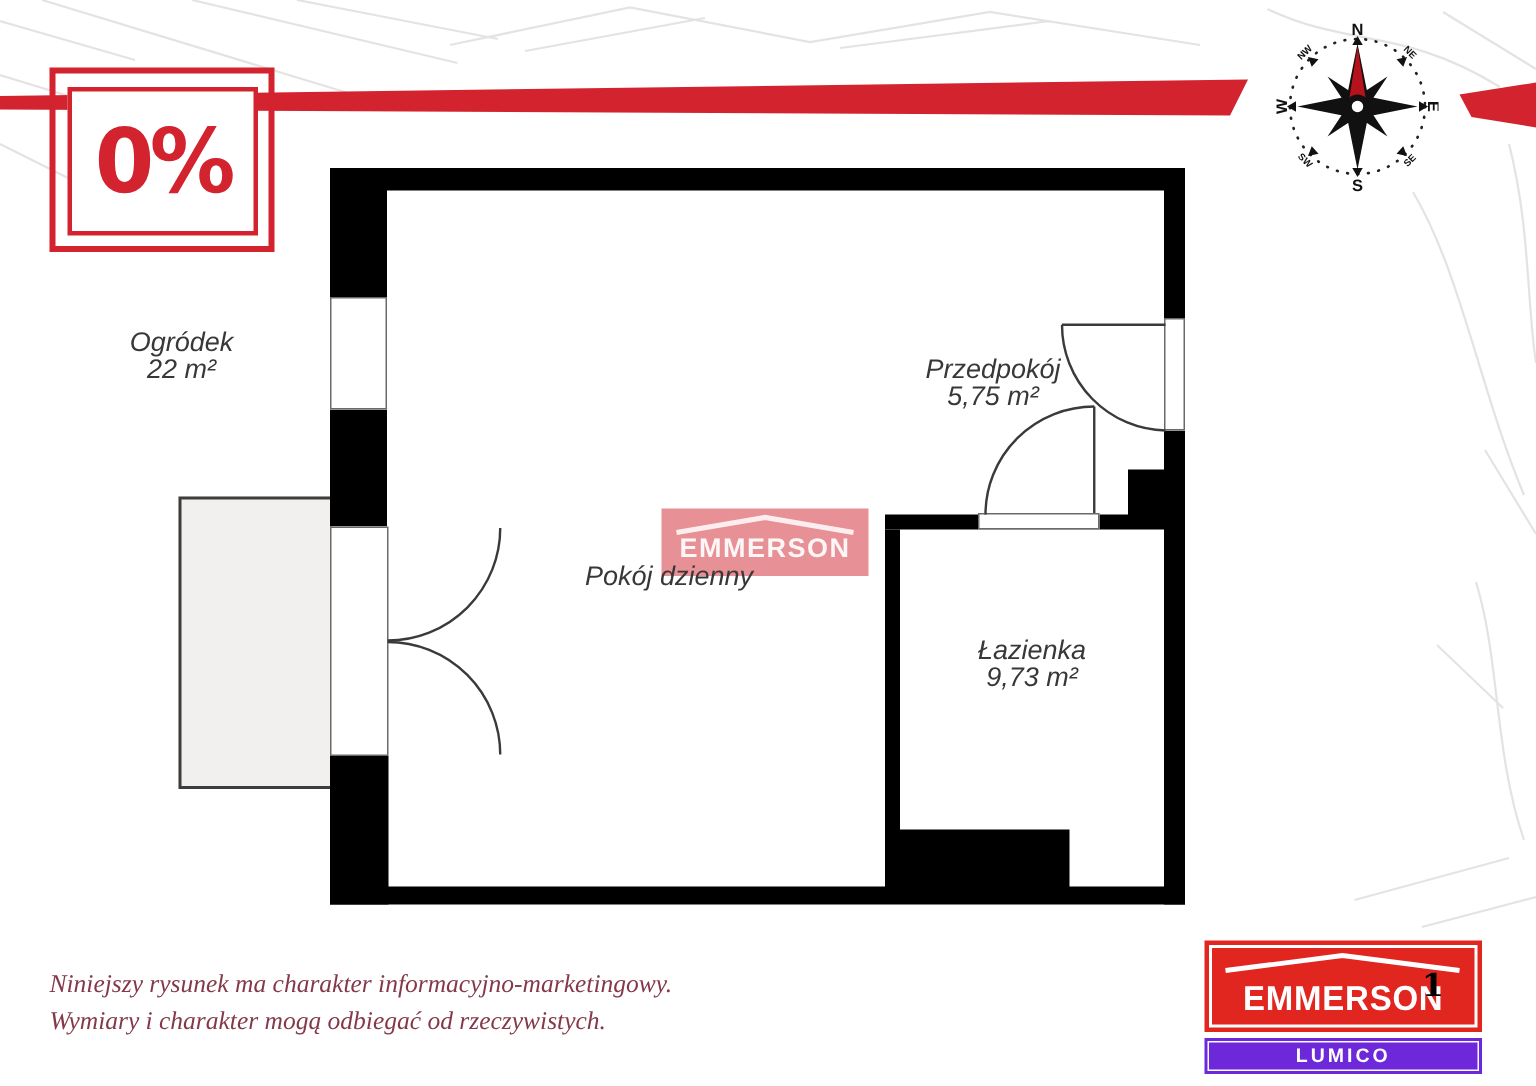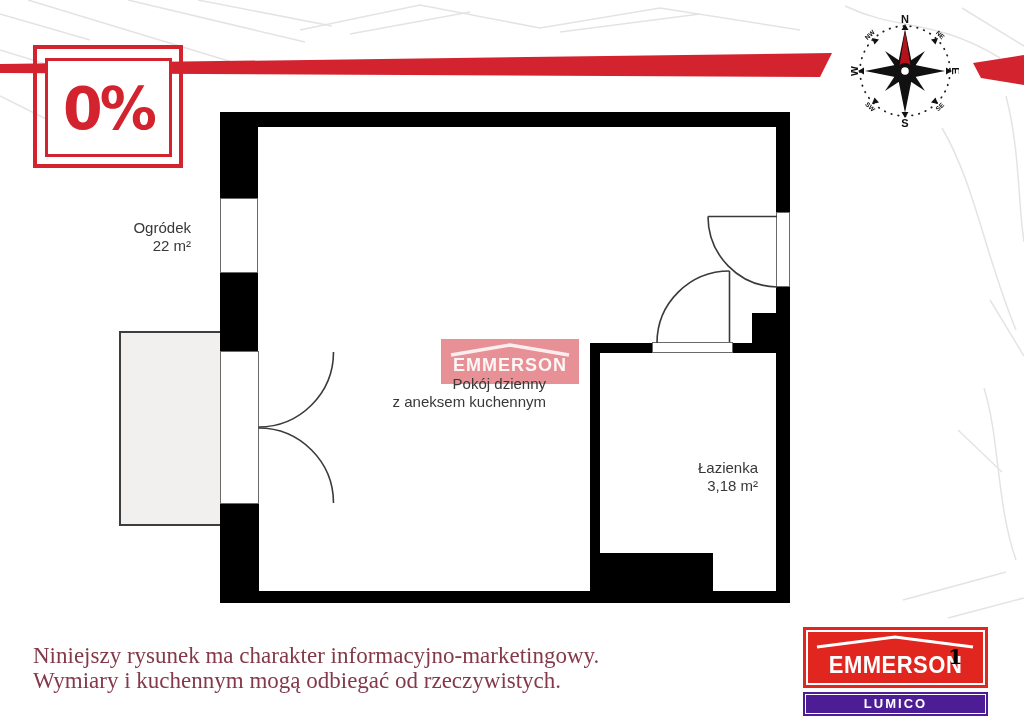--- a/index.html
+++ b/index.html
@@ -22,33 +22,33 @@
            border:2px solid #3d3d3d;box-sizing:border-box;z-index:2;}
   .wall{position:absolute;background:#000;z-index:3;}
   .opening{position:absolute;background:#fff;border:1px solid #6a6a6a;box-sizing:border-box;z-index:4;}
   .plan-arcs{position:absolute;left:0;top:0;z-index:5;pointer-events:none;}
   
   .watermark{position:absolute;left:441px;top:339px;width:138px;height:45px;
              background:rgba(211,52,62,0.55);z-index:6;overflow:hidden;}
   .watermark-text{position:absolute;left:0;top:16px;width:138px;text-align:center;
                   color:rgba(255,255,255,0.92);font-weight:bold;font-size:18px;letter-spacing:1px;}
   
-  .room-label{position:absolute;text-align:right;color:#383838;font-size:15px;line-height:18px;z-index:7;}
+  .room-label{position:absolute;text-align:center;color:#383838;font-size:18px;line-height:18px;z-index:7;font-style:italic;}
   
   .disclaimer{position:absolute;left:33px;top:643px;z-index:2;color:#84394a;
-              font-family:"Liberation Serif",serif;font-size:23px;line-height:25px;}
+              font-family:"Liberation Serif",serif;font-style:italic;font-size:17px;line-height:25px;}
   
   .logo{position:absolute;left:803px;top:627px;width:185px;z-index:2;}
   .logo-top{position:relative;width:185px;height:61px;background:#e1251f;}
   .logo-top .inset{position:absolute;left:3px;top:3px;right:3px;bottom:3px;border:2px solid #fff;}
   .logo-roof{position:absolute;left:0;top:4px;}
   .logo-brand{position:absolute;left:0;top:26px;width:185px;text-align:center;color:#fff;
               font-weight:bold;font-size:22px;letter-spacing:0.5px;transform:scaleY(1.05);}
   .logo-gap{height:4px;}
-  .logo-bottom{position:relative;width:185px;height:24px;background:#4c1d95;}
+  .logo-bottom{position:relative;width:185px;height:24px;background:#6d28d9;}
   .logo-bottom .inset{position:absolute;left:2px;top:2px;right:2px;bottom:2px;border:1.5px solid #fff;}
   .logo-sub{position:absolute;left:0;top:4px;width:185px;text-align:center;color:#fff;
             font-weight:bold;font-size:13px;letter-spacing:2px;}
   .page-number{position:absolute;left:948px;top:644px;z-index:3;color:#000;
                font-family:"DejaVu Serif",serif;font-weight:bold;font-size:21px;}
   .compass{position:absolute;left:851px;top:14px;z-index:2;}
 </style>
 </head>
 <body>
 
@@ -163,30 +163,33 @@
     </svg>
     <div class="watermark-text">EMMERSON</div>
   </div>
 
   <div class="room-label" style="left:51px;top:219px;width:140px;">
     <div>Ogródek</div>
     <div>22 m²</div>
   </div>
   <div class="room-label" style="left:346px;top:375px;width:200px;">
     <div>Pokój dzienny</div>
-    <div>z aneksem kuchennym</div>
-  </div>
-  <div class="room-label" style="left:618px;top:459px;width:140px;">
+  </div>
+  <div class="room-label" style="left:592px;top:237px;width:140px;">
+    <div>Przedpokój</div>
+    <div>5,75 m²</div>
+  </div>
+  <div class="room-label" style="left:618px;top:424px;width:140px;">
     <div>Łazienka</div>
-    <div>3,18 m²</div>
+    <div>9,73 m²</div>
   </div>
 
   <div class="disclaimer">
     <div>Niniejszy rysunek ma charakter informacyjno-marketingowy.</div>
-    <div>Wymiary i kuchennym mogą odbiegać od rzeczywistych.</div>
+    <div>Wymiary i charakter mogą odbiegać od rzeczywistych.</div>
   </div>
 
   <div class="logo">
     <div class="logo-top">
       <div class="inset"></div>
       <svg class="logo-roof" width="185" height="20">
         <polyline points="14,16 92,6 170,16" fill="none" stroke="#fff" stroke-width="3.2"></polyline>
       </svg>
       <div class="logo-brand">EMMERSON</div>
     </div>

